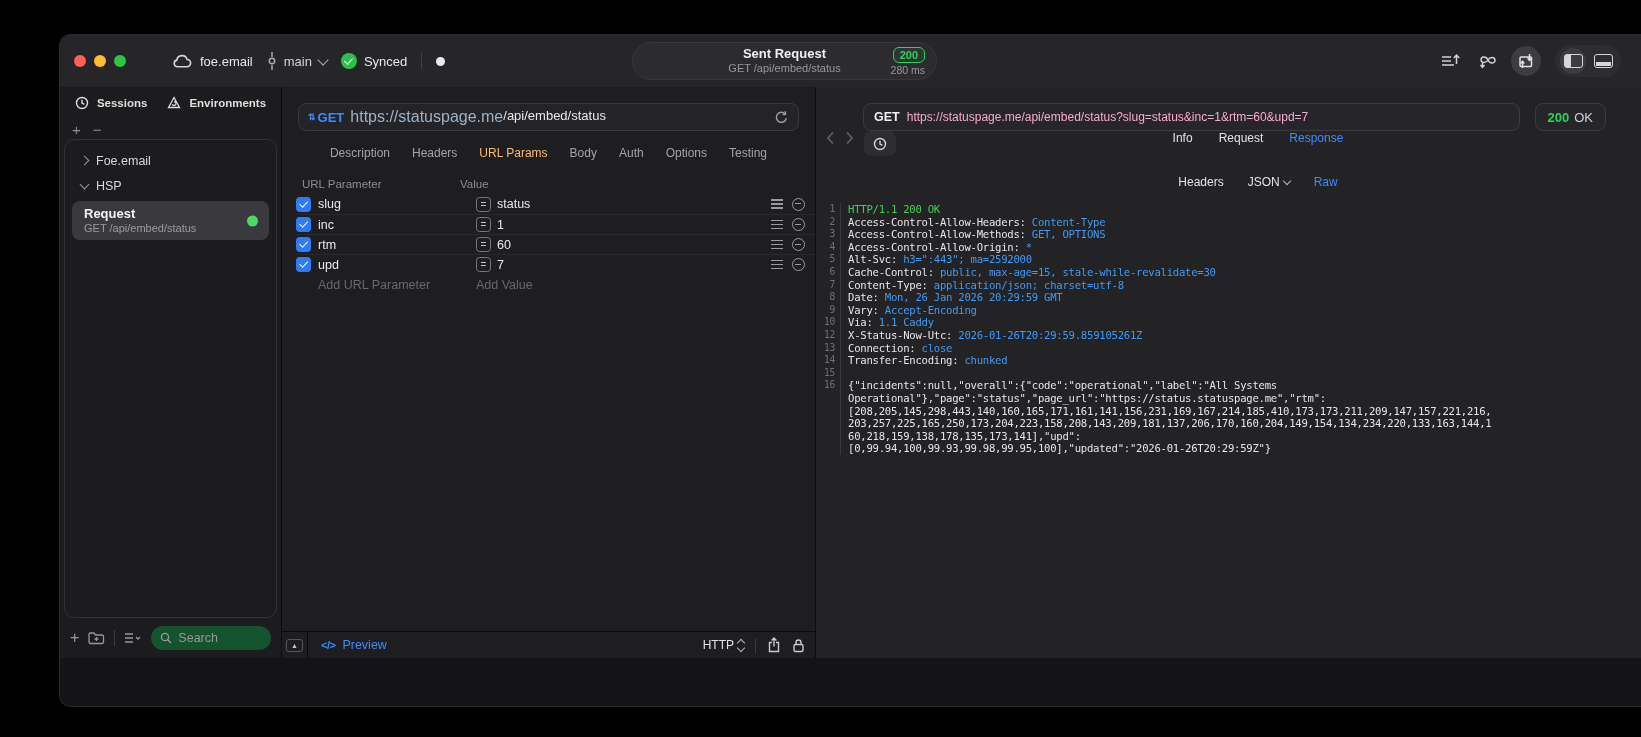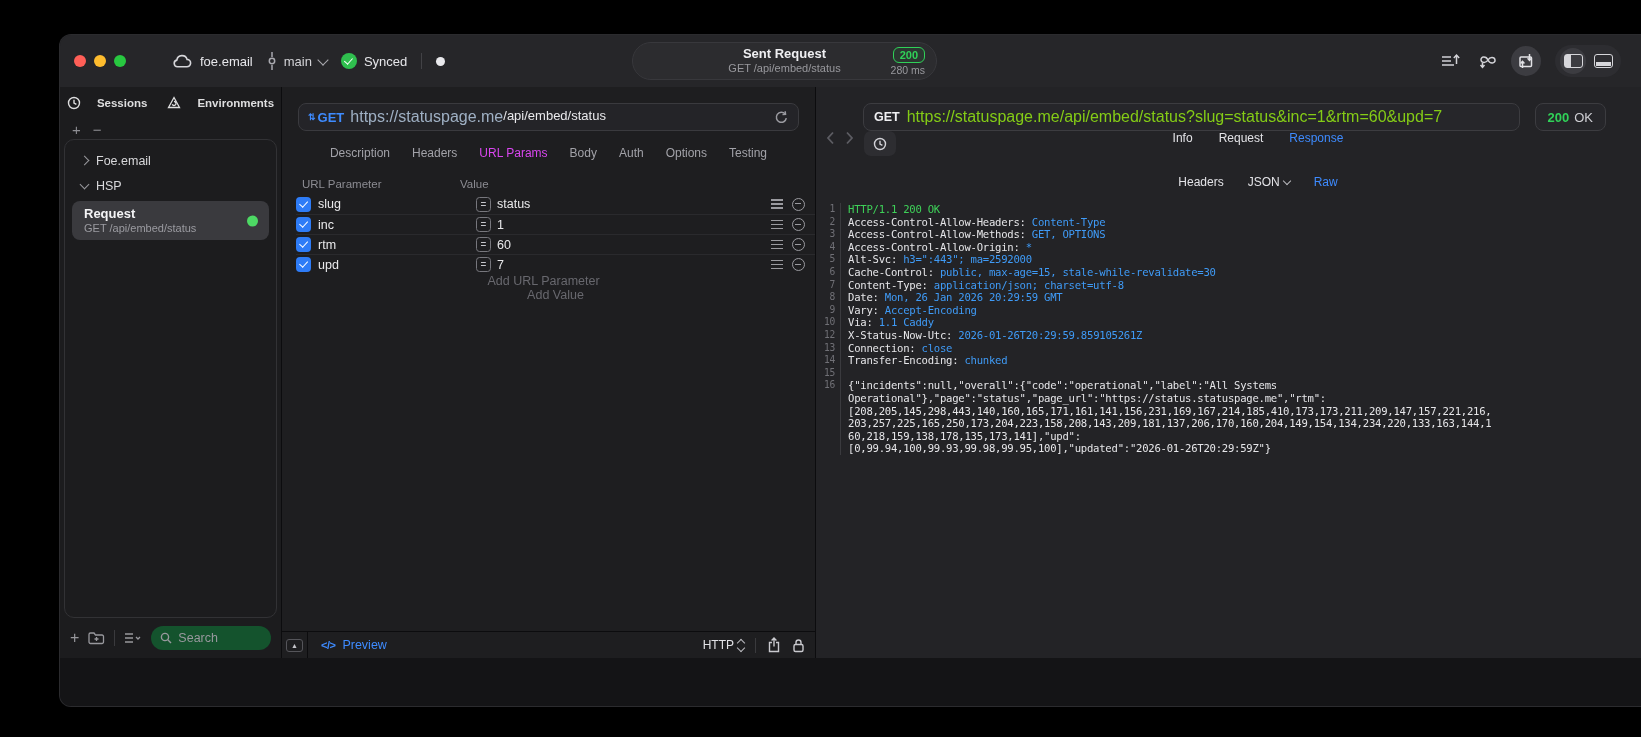--- a/index.html
+++ b/index.html
@@ -51,21 +51,21 @@
   .panel-icon.bottom::after { content:''; position:absolute; left:1px; right:1px; bottom:1px; height:4px; background:#d6d6da; }
 
   
   .content { flex:0 0 571px; display:flex; min-height:0; }
   .vdiv { width:1px; background:#0c0c0e; }
   .bottomband { flex:1; background:#141416; }
 
   
   .sidebar { width:221px; background:#1c1c1e; display:flex; flex-direction:column; }
   .sb-tabs { height:32px; display:flex; align-items:center; justify-content:center; gap:20px; }
-  .sb-tab { display:flex; align-items:center; gap:16px; font-size:11.5px; font-weight:700; color:#dededf; }
+  .sb-tab { display:flex; align-items:center; gap:8px; font-size:11.5px; font-weight:700; color:#dededf; }
   .sb-plusminus { height:20px; display:flex; align-items:center; gap:12px; padding-left:12px;
                   color:#8e8e93; font-size:15px; }
   .sb-panel { flex:1; margin:0 4px 4px 4px; border:1px solid #323235; border-radius:10px; padding-top:8px; overflow:hidden; }
   .tree-row { height:25px; display:flex; align-items:center; gap:8px; padding-left:16px;
               color:#d8d8db; font-size:12.5px; }
   .tree-chev { width:7px; height:7px; border:solid #98989d; border-width:0 1.6px 1.6px 0; }
   .tree-chev.collapsed { transform:rotate(-45deg); }
   .tree-chev.expanded  { transform:rotate(45deg); margin-top:-3px; }
   .req-card { margin:3px 7px; background:#3a3a3e; border-radius:8px; padding:5px 10px 6px 12px; position:relative; }
   .req-card .rc-title { font-size:13px; font-weight:700; color:#f4f4f6; }
@@ -82,41 +82,41 @@
   .urlbar { margin:16px 16px 0 16px; height:28px; border:1px solid #3a3a3e; background:#242428;
             border-radius:8px; display:flex; align-items:center; padding:0 9px; gap:6px; }
   .method-blue { color:#3e8bff; font-weight:700; font-size:13px; display:flex; align-items:center; gap:2px; }
   .updown-glyph { font-size:9px; color:#3e8bff; }
   .url-host { font-size:16px; color:#9fb0c4; }
   .url-path { font-size:13px; color:#e9e9ec; }
   .urlbar .spacer { flex:1; }
 
   .req-tabs { height:43px; display:flex; align-items:center; justify-content:center; gap:22px; }
   .req-tab { font-size:12px; color:#a2a2a8; cursor:default; }
-  .req-tab.active { color:#d946ef; }
+  .req-tab.active { color:#fdba74; }
 
   .params { padding:0 0 0 14px; }
   .params-header { display:flex; height:20px; align-items:center; font-size:11.5px; color:#8c8c92; }
   .ph-name { margin-left:6px; }
   .ph-value { margin-left:0; }
   .param-row { display:flex; align-items:center; height:20px; border-top:1px solid #2a2a2d;
                padding-right:10px; }
   .param-row:first-of-type { border-top:none; }
   .cb { width:15px; height:15px; border-radius:4px; background:#2e7cf7; position:relative; flex:0 0 auto; }
   .cb::after { content:''; position:absolute; left:5px; top:2.4px; width:3.6px; height:7.4px;
                border:solid #fff; border-width:0 1.7px 1.7px 0; transform:rotate(42deg); }
   .p-name { margin-left:7px; width:158px; font-size:12.5px; color:#e9e9eb; }
   .eq-box { width:15px; height:15px; border:1px solid #77777d; border-radius:3.5px; color:#c6c6cb;
             font-size:10px; display:flex; align-items:center; justify-content:center; margin-right:6px; flex:0 0 auto;}
   .p-value { font-size:12.5px; color:#e9e9eb; flex:1; }
   .row-icons { display:flex; align-items:center; gap:9px; color:#9a9a9f; }
   .icon-lines { width:12px; height:1.4px; background:#9a9a9f; box-shadow:0 -4px 0 #9a9a9f, 0 4px 0 #9a9a9f; }
   .icon-minus { width:13px; height:13px; border:1.3px solid #9a9a9f; border-radius:50%; position:relative; }
   .icon-minus::after { content:''; position:absolute; left:2.2px; top:4.6px; width:6px; height:1.4px; background:#9a9a9f; }
-  .add-row { display:flex; height:22px; align-items:center; font-size:12.5px; color:#68686e;flex-direction:column; }
+  .add-row { display:flex; height:22px; align-items:center; font-size:12.5px; color:#68686e; }
   .add-name { margin-left:22px; width:158px; }
 
   .mid-footer { margin-top:auto; height:27px; border-top:1px solid #0c0c0e; display:flex; align-items:center; }
   .collapse-cell { width:26px; align-self:stretch; border-right:1px solid #0c0c0e;
                    display:flex; align-items:center; justify-content:center; }
   .collapse-box { width:17px; height:13px; border:1px solid #55555a; border-radius:3px; color:#c3c3c8;
                   font-size:7px; display:flex; align-items:center; justify-content:center; }
   .preview { display:flex; align-items:center; gap:7px; margin-left:13px; color:#3e8bff; }
   .code-glyph { font-size:11px; font-weight:700; letter-spacing:-0.5px; }
   .preview-label { font-size:12.5px; }
@@ -129,21 +129,21 @@
   .foot-sep { width:1px; height:15px; background:#3a3a3d; margin:0 11px; }
   .foot-icon { color:#c9c9ce; display:flex; align-items:center; }
   .mid-footer .lock { margin:0 10px 0 11px; }
 
   
   .rightpanel { flex:1; background:#232326; display:flex; flex-direction:column; min-width:0; }
   .resp-top { display:flex; align-items:center; gap:15px; margin:16px 94px 0 47px; }
   .resp-urlbox { flex:1; height:28px; border:1px solid #3c3c40; background:#26262a; border-radius:8px;
                  display:flex; align-items:center; gap:7px; padding:0 10px; overflow:hidden; white-space:nowrap; }
   .resp-method { color:#f0f0f3; font-weight:700; font-size:12.5px; }
-  .resp-url { color:#84cc16; font-size:16px; }
+  .resp-url { color:#f9a8d4; font-size:12px; }
   .status-box { height:28px; border:1px solid #3c3c40; background:#26262a; border-radius:8px;
                 display:flex; align-items:center; gap:5px; padding:0 12px; }
   .status-box .code { color:#30d158; font-weight:700; font-size:13px; }
   .status-box .ok { color:#cfcfd4; font-size:13px; }
 
   .resp-nav { position:relative; height:38px; display:flex; align-items:flex-start; padding:0 32px 0 8px; }
   .nav-chevs { display:flex; gap:10px; color:#5c5c62; margin-left:2px; }
   .clock-btn { width:32px; height:25px; background:#2d2d31; border-radius:7px; display:flex;
                align-items:center; justify-content:center; color:#d2d2d7; margin-left:10px; }
   .resp-tabs { position:absolute; left:0; right:0; display:flex; justify-content:center; gap:26px; }

